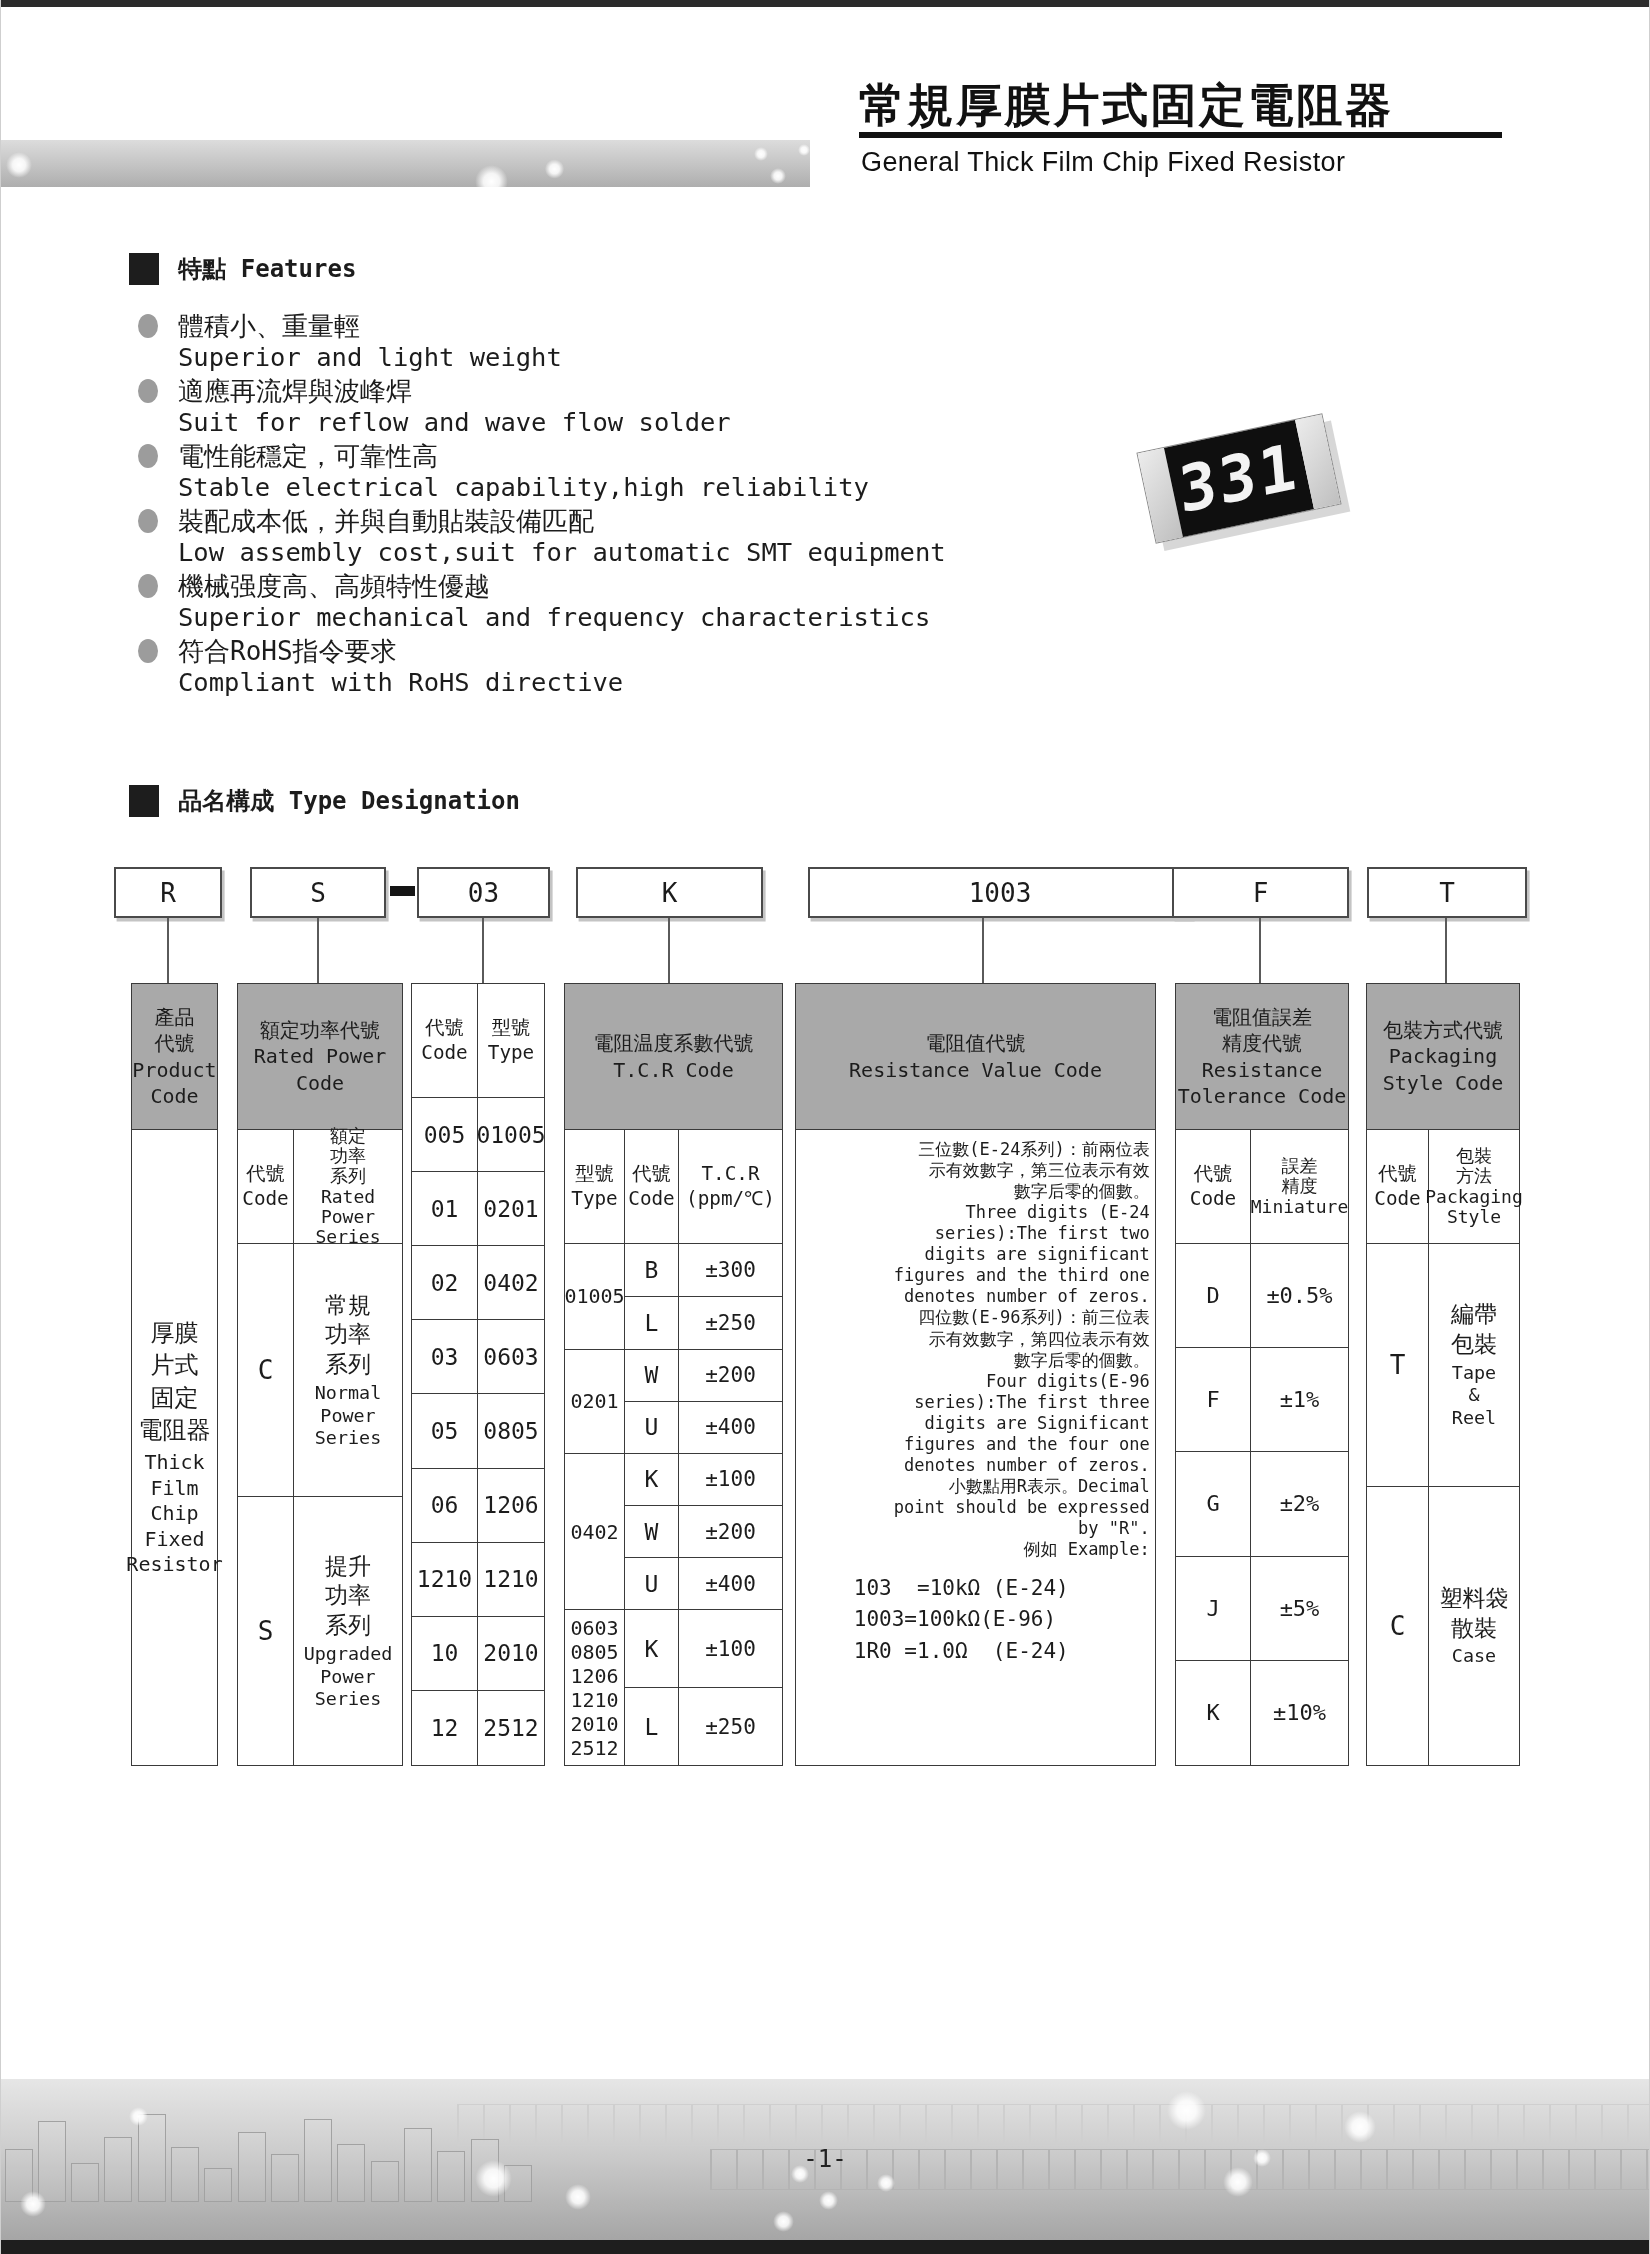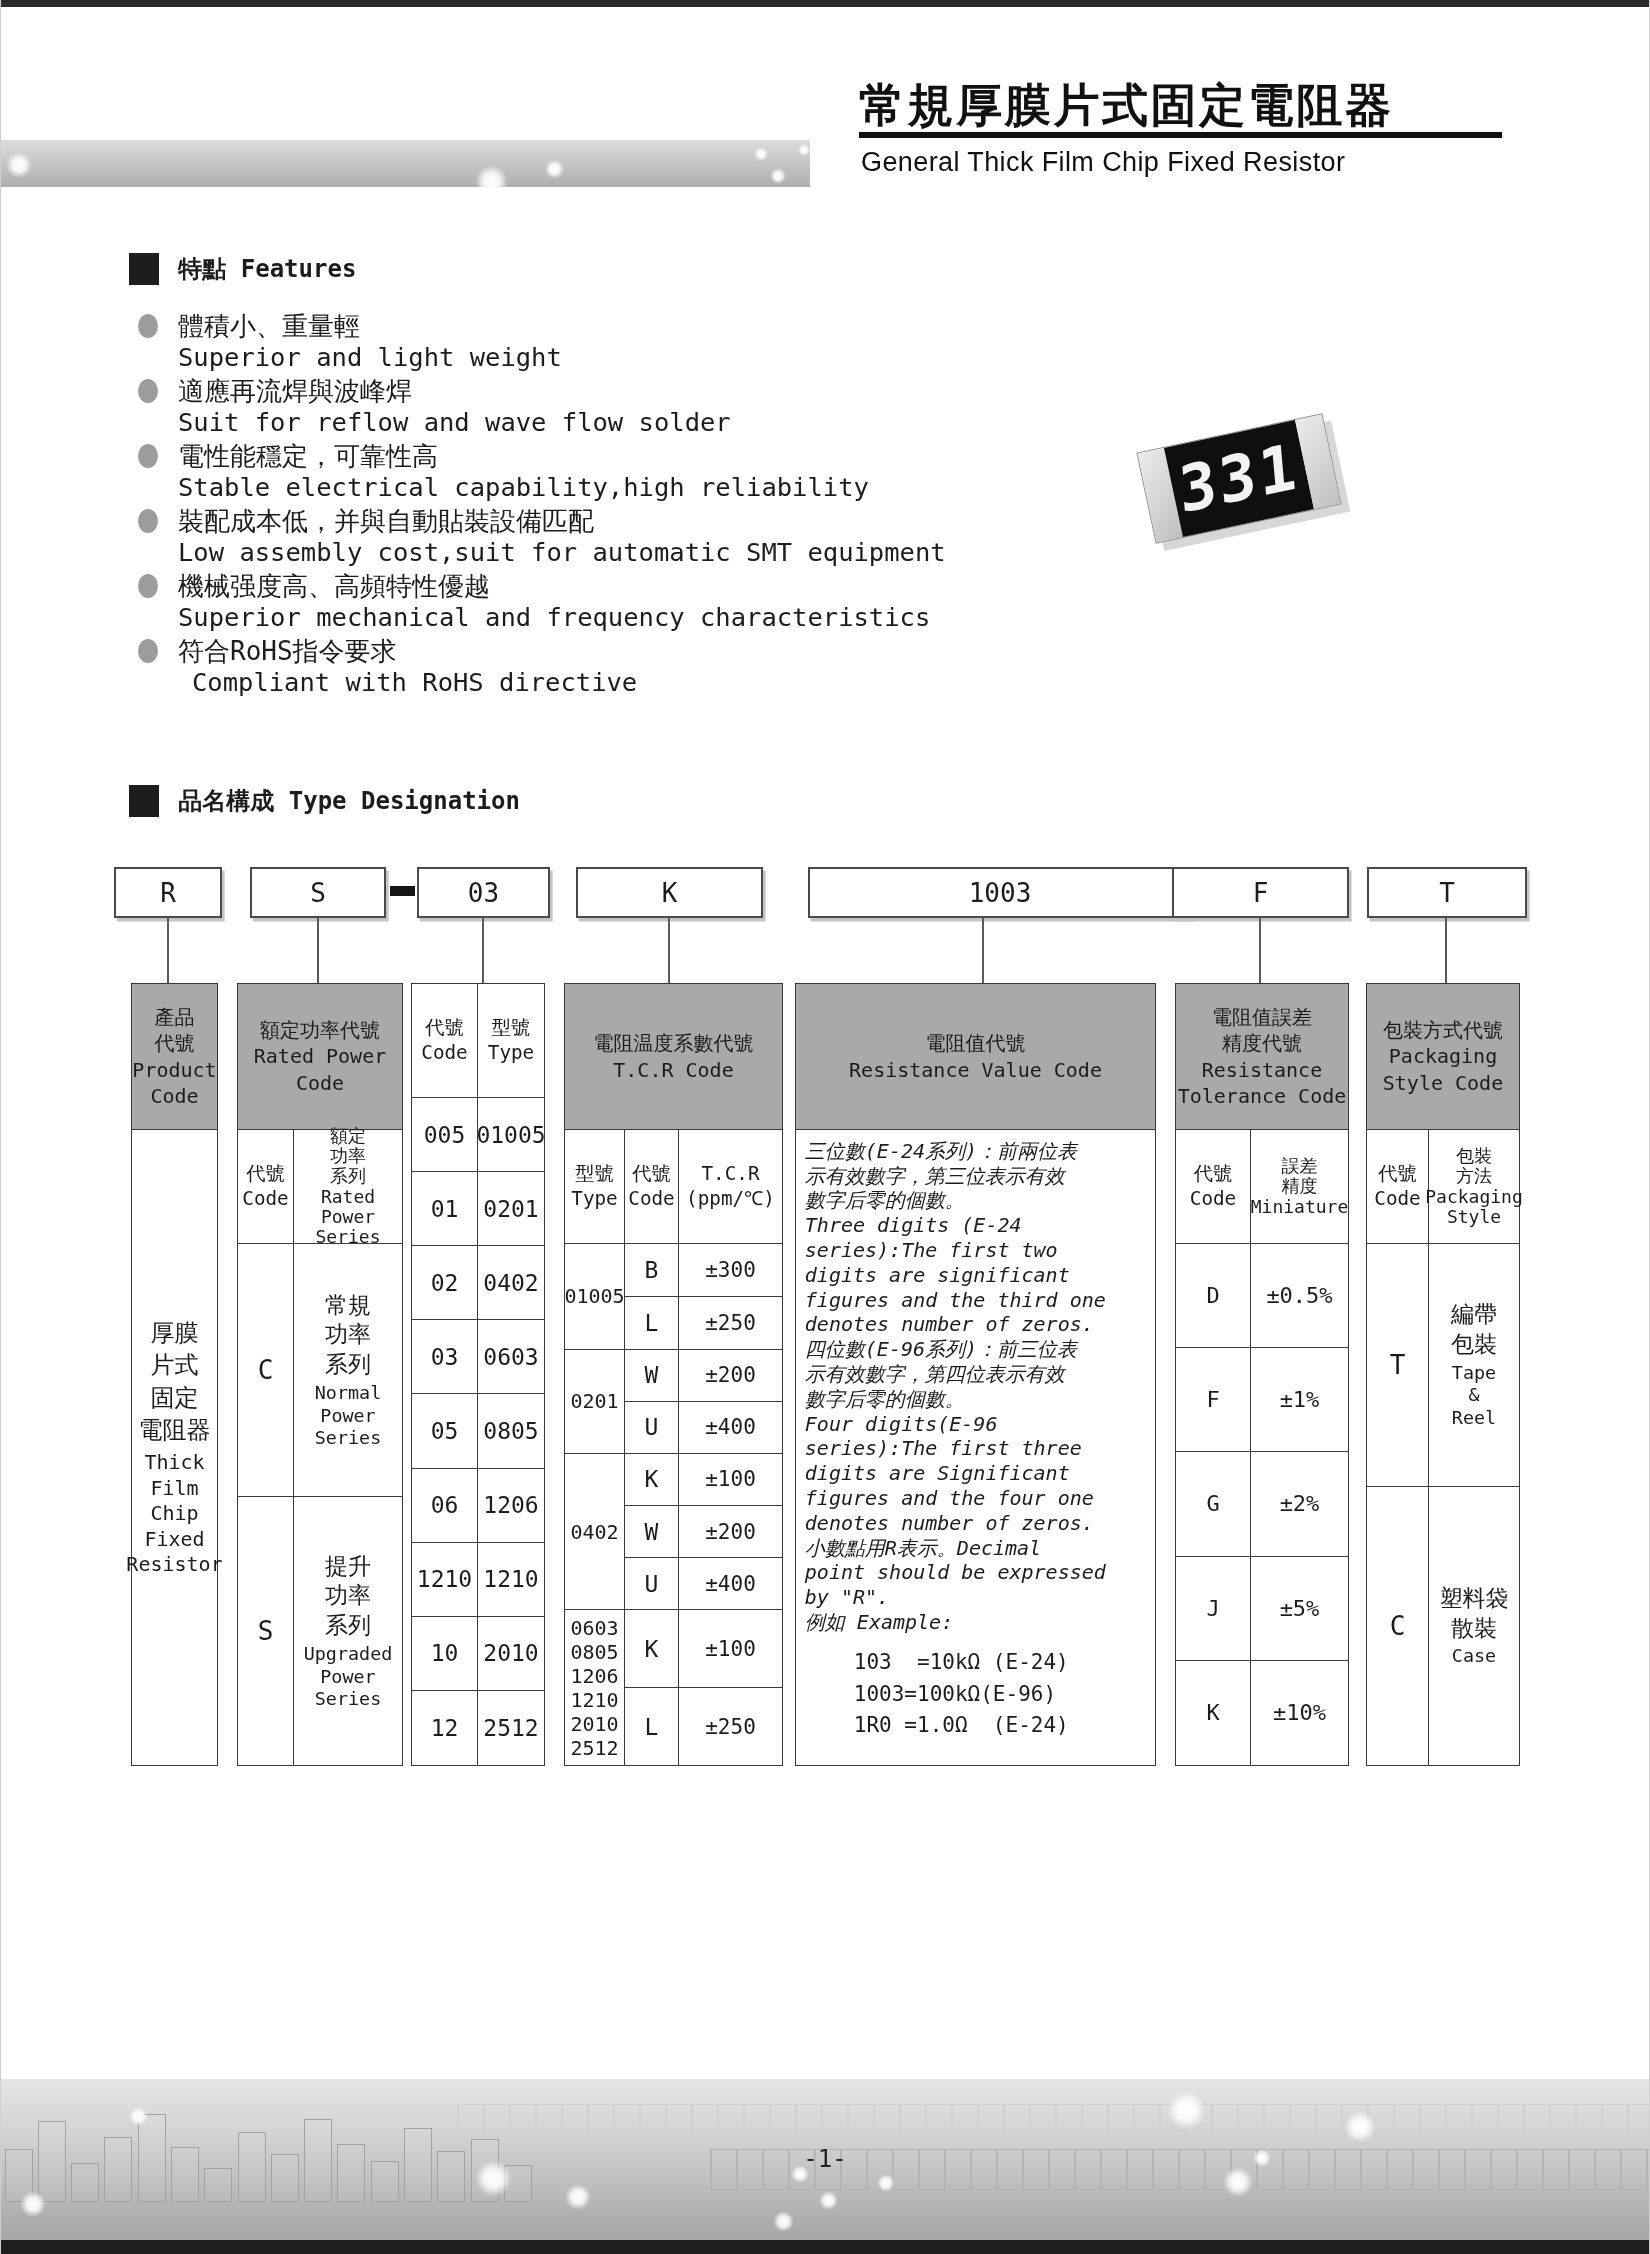--- a/index.html
+++ b/index.html
@@ -78,21 +78,21 @@
   .tgroup{display:flex;border-bottom:1.8px solid #3a3a3a;box-sizing:border-box;min-height:0;}
   .tgroup.last{border-bottom:none;}
   .gtype{flex:0 0 60px;border-right:1.8px solid #3a3a3a;font-size:20px;line-height:1.2;}
   .grows{flex:1;display:flex;flex-direction:column;}
   .grow-row{flex:1;display:flex;border-bottom:1.8px solid #3a3a3a;box-sizing:border-box;min-height:0;}
   .grow-row.last{border-bottom:none;}
   .gcode{flex:0 0 54px;border-right:1.8px solid #3a3a3a;font-size:23px;}
   .gval{flex:1;font-size:21px;}
 
   .c5body{flex:1;padding:8.8px 5.3px 5.3px 8.8px;overflow:hidden;}
-  .c5text{white-space:pre-line;font-size:20px;line-height:1.24;text-align:left;font-style:italic;}
+  .c5text{white-space:pre-line;font-size:17px;line-height:1.24;text-align:right;}
   .c5ex{white-space:pre;font-size:21px;line-height:1.5;margin-top:12.3px;margin-left:49px;text-align:left;}
 
   .c6grid{flex:1;display:grid;grid-template-columns:75px 1fr;grid-template-rows:114px repeat(5,1fr);}
   .c6grid .dcell{font-size:22px;}
 
   .c7body{flex:1;display:flex;flex-direction:column;}
   .c7sub{flex:0 0 114px;display:flex;border-bottom:1.8px solid #3a3a3a;box-sizing:border-box;}
   .c7c{flex:0 0 62px;}
   .c7s{flex:1;}
   .c7row{display:flex;border-bottom:1.8px solid #3a3a3a;box-sizing:border-box;min-height:0;}
@@ -151,21 +151,21 @@
   <div class="bullet" style="top:509px;"></div>
   <div class="feat zh" style="top:504px;">裝配成本低，并與自動貼裝設備匹配</div>
   <div class="feat en" style="top:537px;">Low assembly cost,suit for automatic SMT equipment</div>
 
   <div class="bullet" style="top:574px;"></div>
   <div class="feat zh" style="top:569px;">機械强度高、高頻特性優越</div>
   <div class="feat en" style="top:602px;">Superior mechanical and frequency characteristics</div>
 
   <div class="bullet" style="top:639px;"></div>
   <div class="feat zh" style="top:634px;">符合RoHS指令要求</div>
-  <div class="feat en" style="top:667px;margin-left:14px;">Compliant with RoHS directive</div>
+  <div class="feat en" style="top:667px;">Compliant with RoHS directive</div>
 
   <div class="resistor">
     <div class="cap"></div>
     <div class="res-body">
       <span class="res-mark">331</span>
     </div>
     <div class="cap"></div>
   </div>
 
   <div class="sec-head" style="left:128px;top:785px;">

